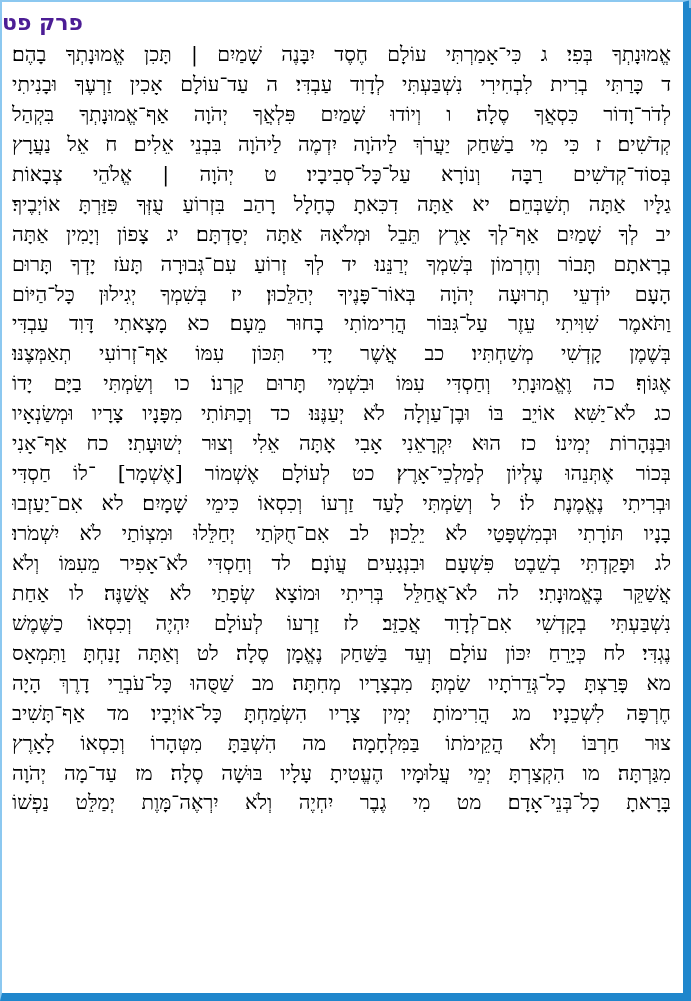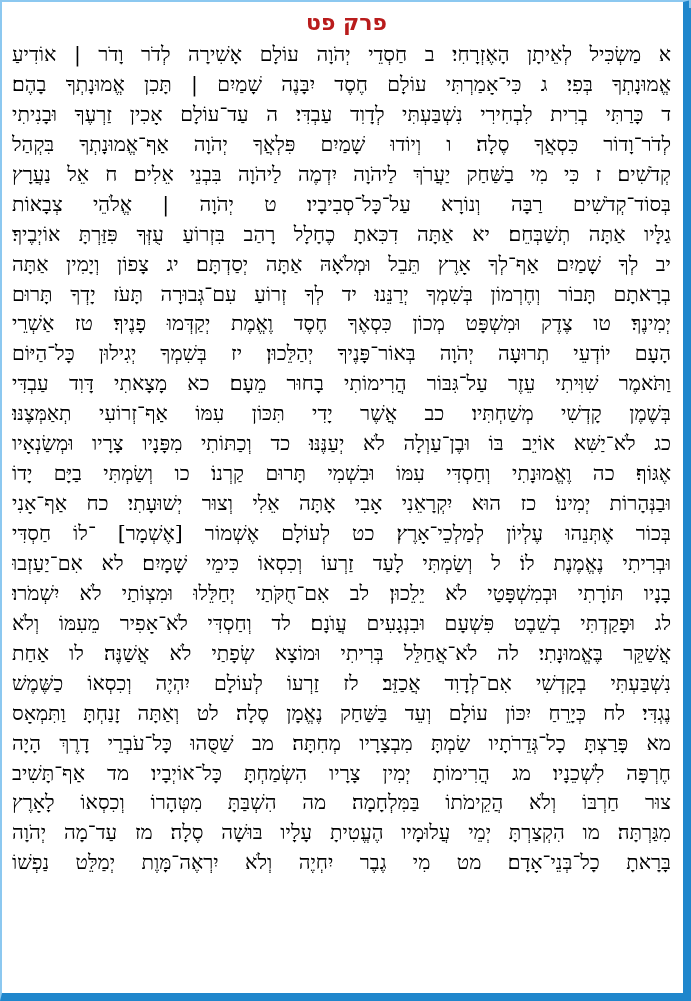--- a/index.html
+++ b/index.html
@@ -11,53 +11,51 @@
     border-left: 2px solid #8cc8f0;
     border-right: 8px solid #1f86cc;
     border-bottom: 8px solid #1f86cc;
     background: #ffffff;
   }
   .frame::before {
     content: ""; position: absolute; right: -8px; top: -2px; width: 2px; height: 8px; background: #8cc8f0;
   }
   .title {
     position: absolute; top: 6px; left: 0; right: 0;
-    text-align: center; direction: rtl;
+    text-align: left; direction: rtl;
     font-family: "DejaVu Sans", sans-serif; font-weight: bold;
-    font-size: 22px; line-height: 30px; color: #b91c1c; margin-left: 8px;
+    font-size: 22px; line-height: 30px; color: #4c1d95;
   }
   .text {
     position: absolute; top: 38px; left: 10px; right: 12px;
     direction: rtl; text-align: justify; text-align-last: right;
     font-family: "DejaVu Serif", serif;
     font-size: 20.5px; line-height: 29.95px; color: #000000;
   }
   .line { display: block; white-space: nowrap; text-align: justify; text-align-last: justify; height: 29.95px; overflow: hidden; }
 </style>
 </head>
 <body>
 
 <div class="frame">
   <div class="title">פרק פט</div>
   <div class="text">
-    <span class="line">א מַשְׂכִּיל לְאֵיתָן הָאֶזְרָחִי׃ ב חַסְדֵי יְהֹוָה עוֹלָם אָשִׁירָה לְדֹר וָדֹר | אוֹדִיעַ</span>
     <span class="line">אֱמוּנָתְךָ בְּפִי׃ ג כִּי־אָמַרְתִּי עוֹלָם חֶסֶד יִבָּנֶה שָׁמַיִם | תָּכִן אֱמוּנָתְךָ בָהֶם׃</span>
     <span class="line">ד כָּרַתִּי בְרִית לִבְחִירִי נִשְׁבַּעְתִּי לְדָוִד עַבְדִּי׃ ה עַד־עוֹלָם אָכִין זַרְעֶךָ וּבָנִיתִי</span>
     <span class="line">לְדֹר־וָדוֹר כִּסְאֲךָ סֶלָה׃ ו וְיוֹדוּ שָׁמַיִם פִּלְאֲךָ יְהֹוָה אַף־אֱמוּנָתְךָ בִּקְהַל</span>
     <span class="line">קְדֹשִׁים׃ ז כִּי מִי בַשַּׁחַק יַעֲרֹךְ לַיהֹוָה יִדְמֶה לַיהֹוָה בִּבְנֵי אֵלִים׃ ח אֵל נַעֲרָץ</span>
     <span class="line">בְּסוֹד־קְדֹשִׁים רַבָּה וְנוֹרָא עַל־כָּל־סְבִיבָיו׃ ט יְהֹוָה | אֱלֹהֵי צְבָאוֹת</span>
     <span class="line">גַלָּיו אַתָּה תְשַׁבְּחֵם׃ יא אַתָּה דִכִּאתָ כֶחָלָל רָהַב בִּזְרוֹעַ עֻזְּךָ פִּזַּרְתָּ אוֹיְבֶיךָ׃</span>
     <span class="line">יב לְךָ שָׁמַיִם אַף־לְךָ אָרֶץ תֵּבֵל וּמְלֹאָהּ אַתָּה יְסַדְתָּם׃ יג צָפוֹן וְיָמִין אַתָּה</span>
     <span class="line">בְרָאתָם תָּבוֹר וְחֶרְמוֹן בְּשִׁמְךָ יְרַנֵּנוּ׃ יד לְךָ זְרוֹעַ עִם־גְּבוּרָה תָּעֹז יָדְךָ תָּרוּם</span>
-    <span class="line">יְמִינֶךָ׃ טו צֶדֶק וּמִשְׁפָּט מְכוֹן כִּסְאֶךָ חֶסֶד וֶאֱמֶת יְקַדְּמוּ פָנֶיךָ׃ טז אַשְׁרֵי</span>
     <span class="line">הָעָם יוֹדְעֵי תְרוּעָה יְהֹוָה בְּאוֹר־פָּנֶיךָ יְהַלֵּכוּן׃ יז בְּשִׁמְךָ יְגִילוּן כָּל־הַיּוֹם</span>
     <span class="line">וַתֹּאמֶר שִׁוִּיתִי עֵזֶר עַל־גִּבּוֹר הֲרִימוֹתִי בָחוּר מֵעָם׃ כא מָצָאתִי דָּוִד עַבְדִּי</span>
     <span class="line">בְּשֶׁמֶן קָדְשִׁי מְשַׁחְתִּיו׃ כב אֲשֶׁר יָדִי תִּכּוֹן עִמּוֹ אַף־זְרוֹעִי תְאַמְּצֶנּוּ׃</span>
+    <span class="line">אֶגּוֹף׃ כה וֶאֱמוּנָתִי וְחַסְדִּי עִמּוֹ וּבִשְׁמִי תָּרוּם קַרְנוֹ׃ כו וְשַׂמְתִּי בַיָּם יָדוֹ</span>
     <span class="line">כג לֹא־יַשִּׁא אוֹיֵב בּוֹ וּבֶן־עַוְלָה לֹא יְעַנֶּנּוּ׃ כד וְכַתּוֹתִי מִפָּנָיו צָרָיו וּמְשַׂנְאָיו</span>
-    <span class="line">אֶגּוֹף׃ כה וֶאֱמוּנָתִי וְחַסְדִּי עִמּוֹ וּבִשְׁמִי תָּרוּם קַרְנוֹ׃ כו וְשַׂמְתִּי בַיָּם יָדוֹ</span>
     <span class="line">וּבַנְּהָרוֹת יְמִינוֹ׃ כז הוּא יִקְרָאֵנִי אָבִי אָתָּה אֵלִי וְצוּר יְשׁוּעָתִי׃ כח אַף־אָנִי</span>
     <span class="line">בְּכוֹר אֶתְּנֵהוּ עֶלְיוֹן לְמַלְכֵי־אָרֶץ׃ כט לְעוֹלָם אֶשְׁמוֹר [אֶשְׁמָר] ־לוֹ חַסְדִּי</span>
     <span class="line">וּבְרִיתִי נֶאֱמֶנֶת לוֹ׃ ל וְשַׂמְתִּי לָעַד זַרְעוֹ וְכִסְאוֹ כִּימֵי שָׁמָיִם׃ לא אִם־יַעַזְבוּ</span>
     <span class="line">בָנָיו תּוֹרָתִי וּבְמִשְׁפָּטַי לֹא יֵלֵכוּן׃ לב אִם־חֻקֹּתַי יְחַלֵּלוּ וּמִצְוֹתַי לֹא יִשְׁמֹרוּ׃</span>
     <span class="line">לג וּפָקַדְתִּי בְשֵׁבֶט פִּשְׁעָם וּבִנְגָעִים עֲוֺנָם׃ לד וְחַסְדִּי לֹא־אָפִיר מֵעִמּוֹ וְלֹא</span>
     <span class="line">אֲשַׁקֵּר בֶּאֱמוּנָתִי׃ לה לֹא־אֲחַלֵּל בְּרִיתִי וּמוֹצָא שְׂפָתַי לֹא אֲשַׁנֶּה׃ לו אַחַת</span>
     <span class="line">נִשְׁבַּעְתִּי בְקָדְשִׁי אִם־לְדָוִד אֲכַזֵּב׃ לז זַרְעוֹ לְעוֹלָם יִהְיֶה וְכִסְאוֹ כַשֶּׁמֶשׁ</span>
     <span class="line">נֶגְדִּי׃ לח כְּיָרֵחַ יִכּוֹן עוֹלָם וְעֵד בַּשַּׁחַק נֶאֱמָן סֶלָה׃ לט וְאַתָּה זָנַחְתָּ וַתִּמְאָס</span>
     <span class="line">מא פָּרַצְתָּ כָל־גְּדֵרֹתָיו שַׂמְתָּ מִבְצָרָיו מְחִתָּה׃ מב שַׁסֻּהוּ כָּל־עֹבְרֵי דָרֶךְ הָיָה</span>
     <span class="line">חֶרְפָּה לִשְׁכֵנָיו׃ מג הֲרִימוֹתָ יְמִין צָרָיו הִשְׂמַחְתָּ כָּל־אוֹיְבָיו׃ מד אַף־תָּשִׁיב</span>

